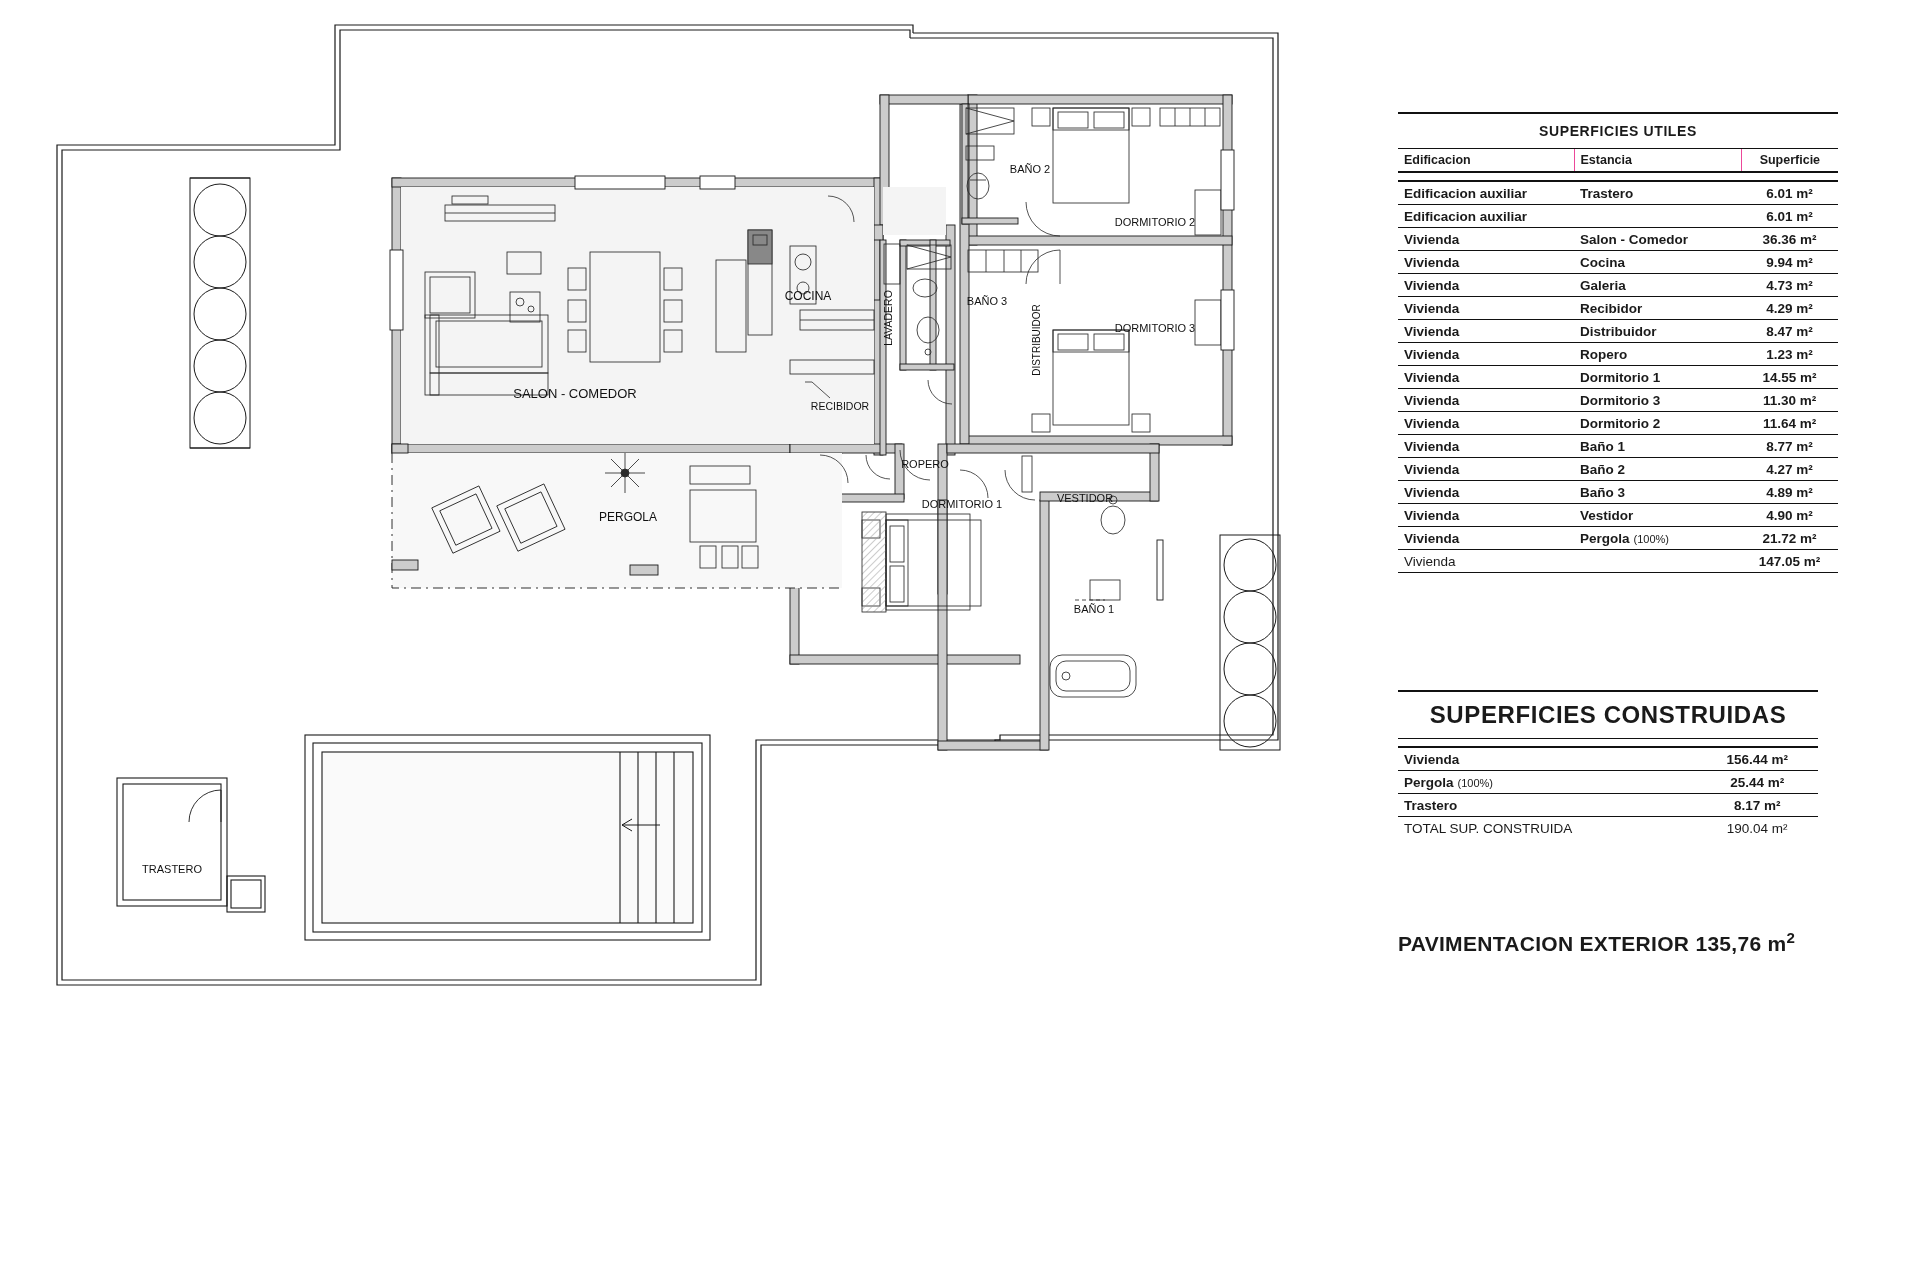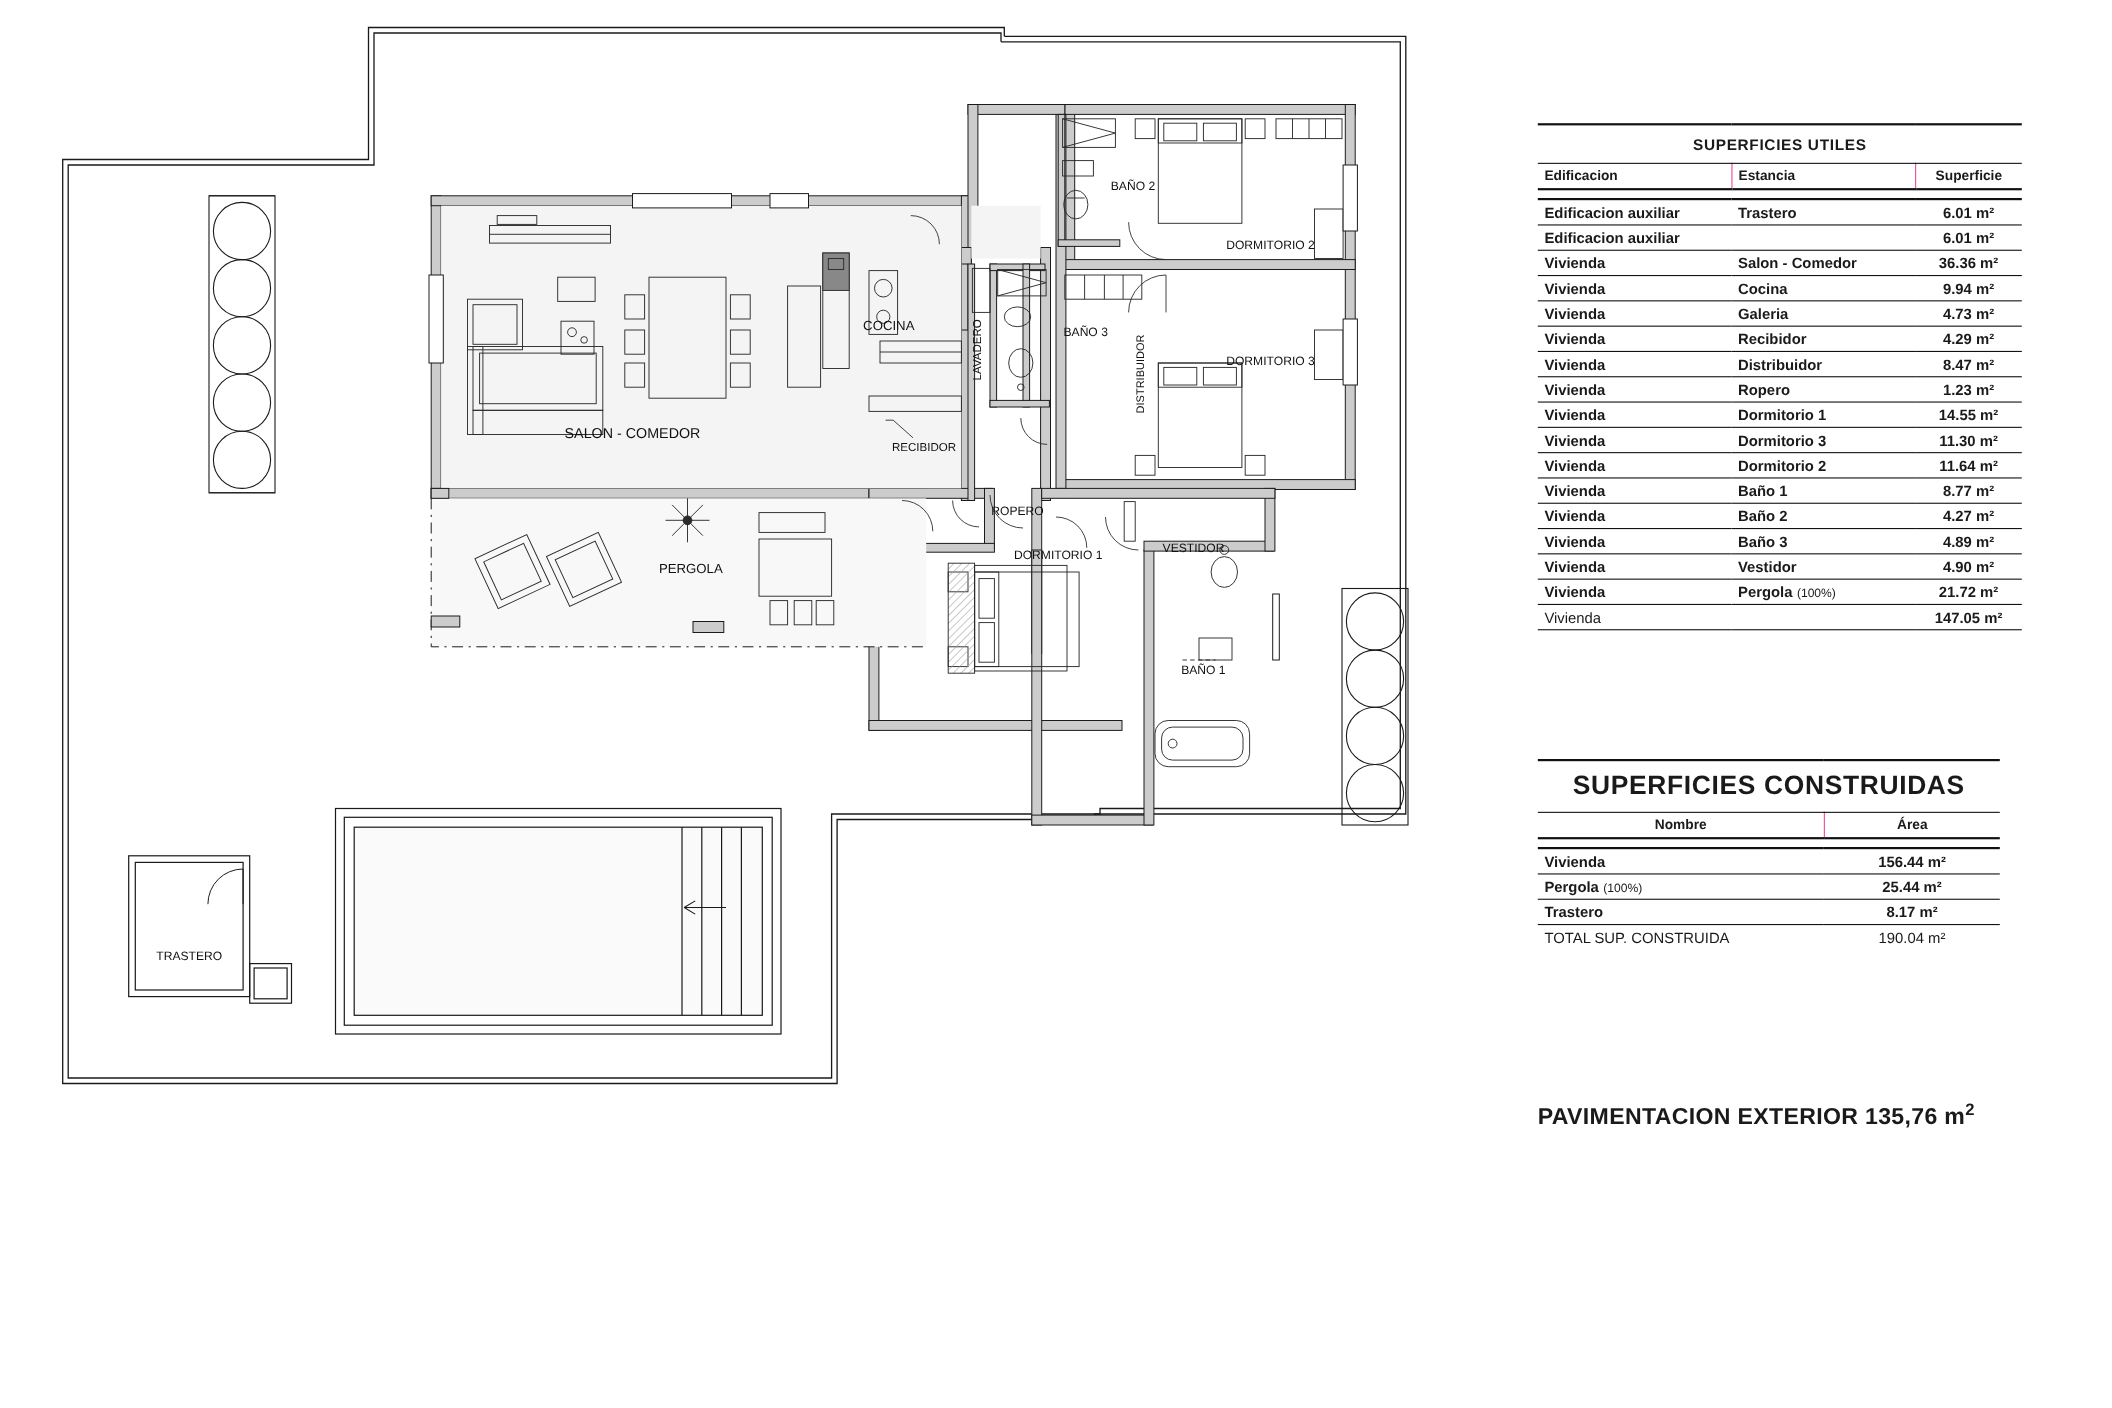--- a/index.html
+++ b/index.html
@@ -25,21 +25,21 @@
     height: 1080px;
   }
 
   
   .panel {
     position: absolute;
     font-family: "Liberation Sans", sans-serif;
   }
   #utiles-panel { left: 1398px; top: 112px; width: 440px; }
   #construidas-panel { left: 1398px; top: 690px; width: 420px; }
-  #pav-panel { left: 1398px; top: 1001px; width: 440px; }
+  #pav-panel { left: 1398px; top: 929px; width: 440px; }
 
   .tbl {
     width: 100%;
     border-collapse: collapse;
     font-size: 13.5px;
   }
   .tbl .title-cell {
     text-align: center;
     font-size: 14px;
     font-weight: bold;
@@ -534,24 +534,20 @@
     </tbody>
   </table>
 </div>
 
 <div class="panel" id="construidas-panel">
   <table class="tbl">
     <tbody>
       <tr>
           <td class="title-cell" colspan="2">SUPERFICIES CONSTRUIDAS</td>
         </tr>
-      <tr>
-        <th class="col-nom c">Nombre</th>
-        <th class="col-area c sep-vert">Área</th>
-      </tr>
       <tr class="spacer">
           <td colspan="2"></td>
         </tr>
       <tr>
         <td class="b"><span>Vivienda</span><span class="pct"></span></td>
         <td class="num">156.44 m²</td>
       </tr>
       <tr>
         <td class="b"><span>Pergola</span><span class="pct">(100%)</span></td>
         <td class="num">25.44 m²</td>

